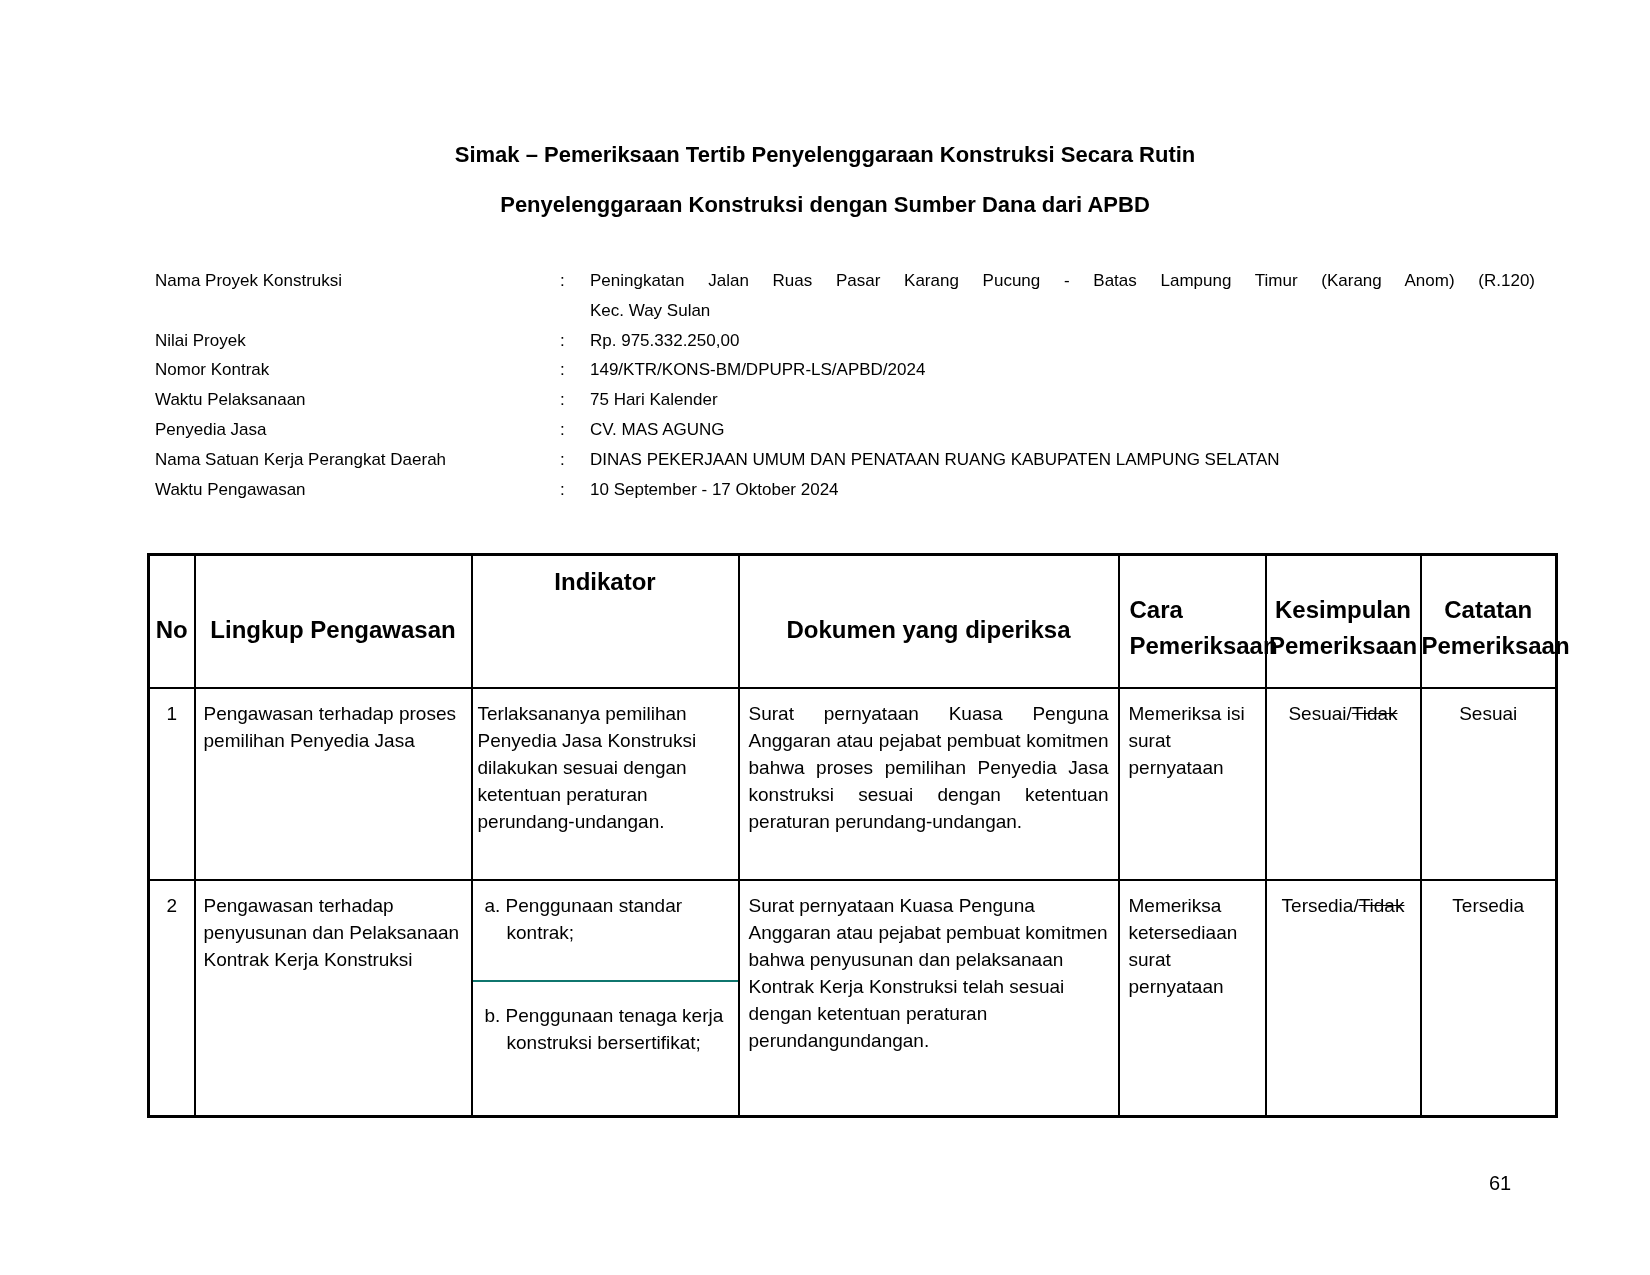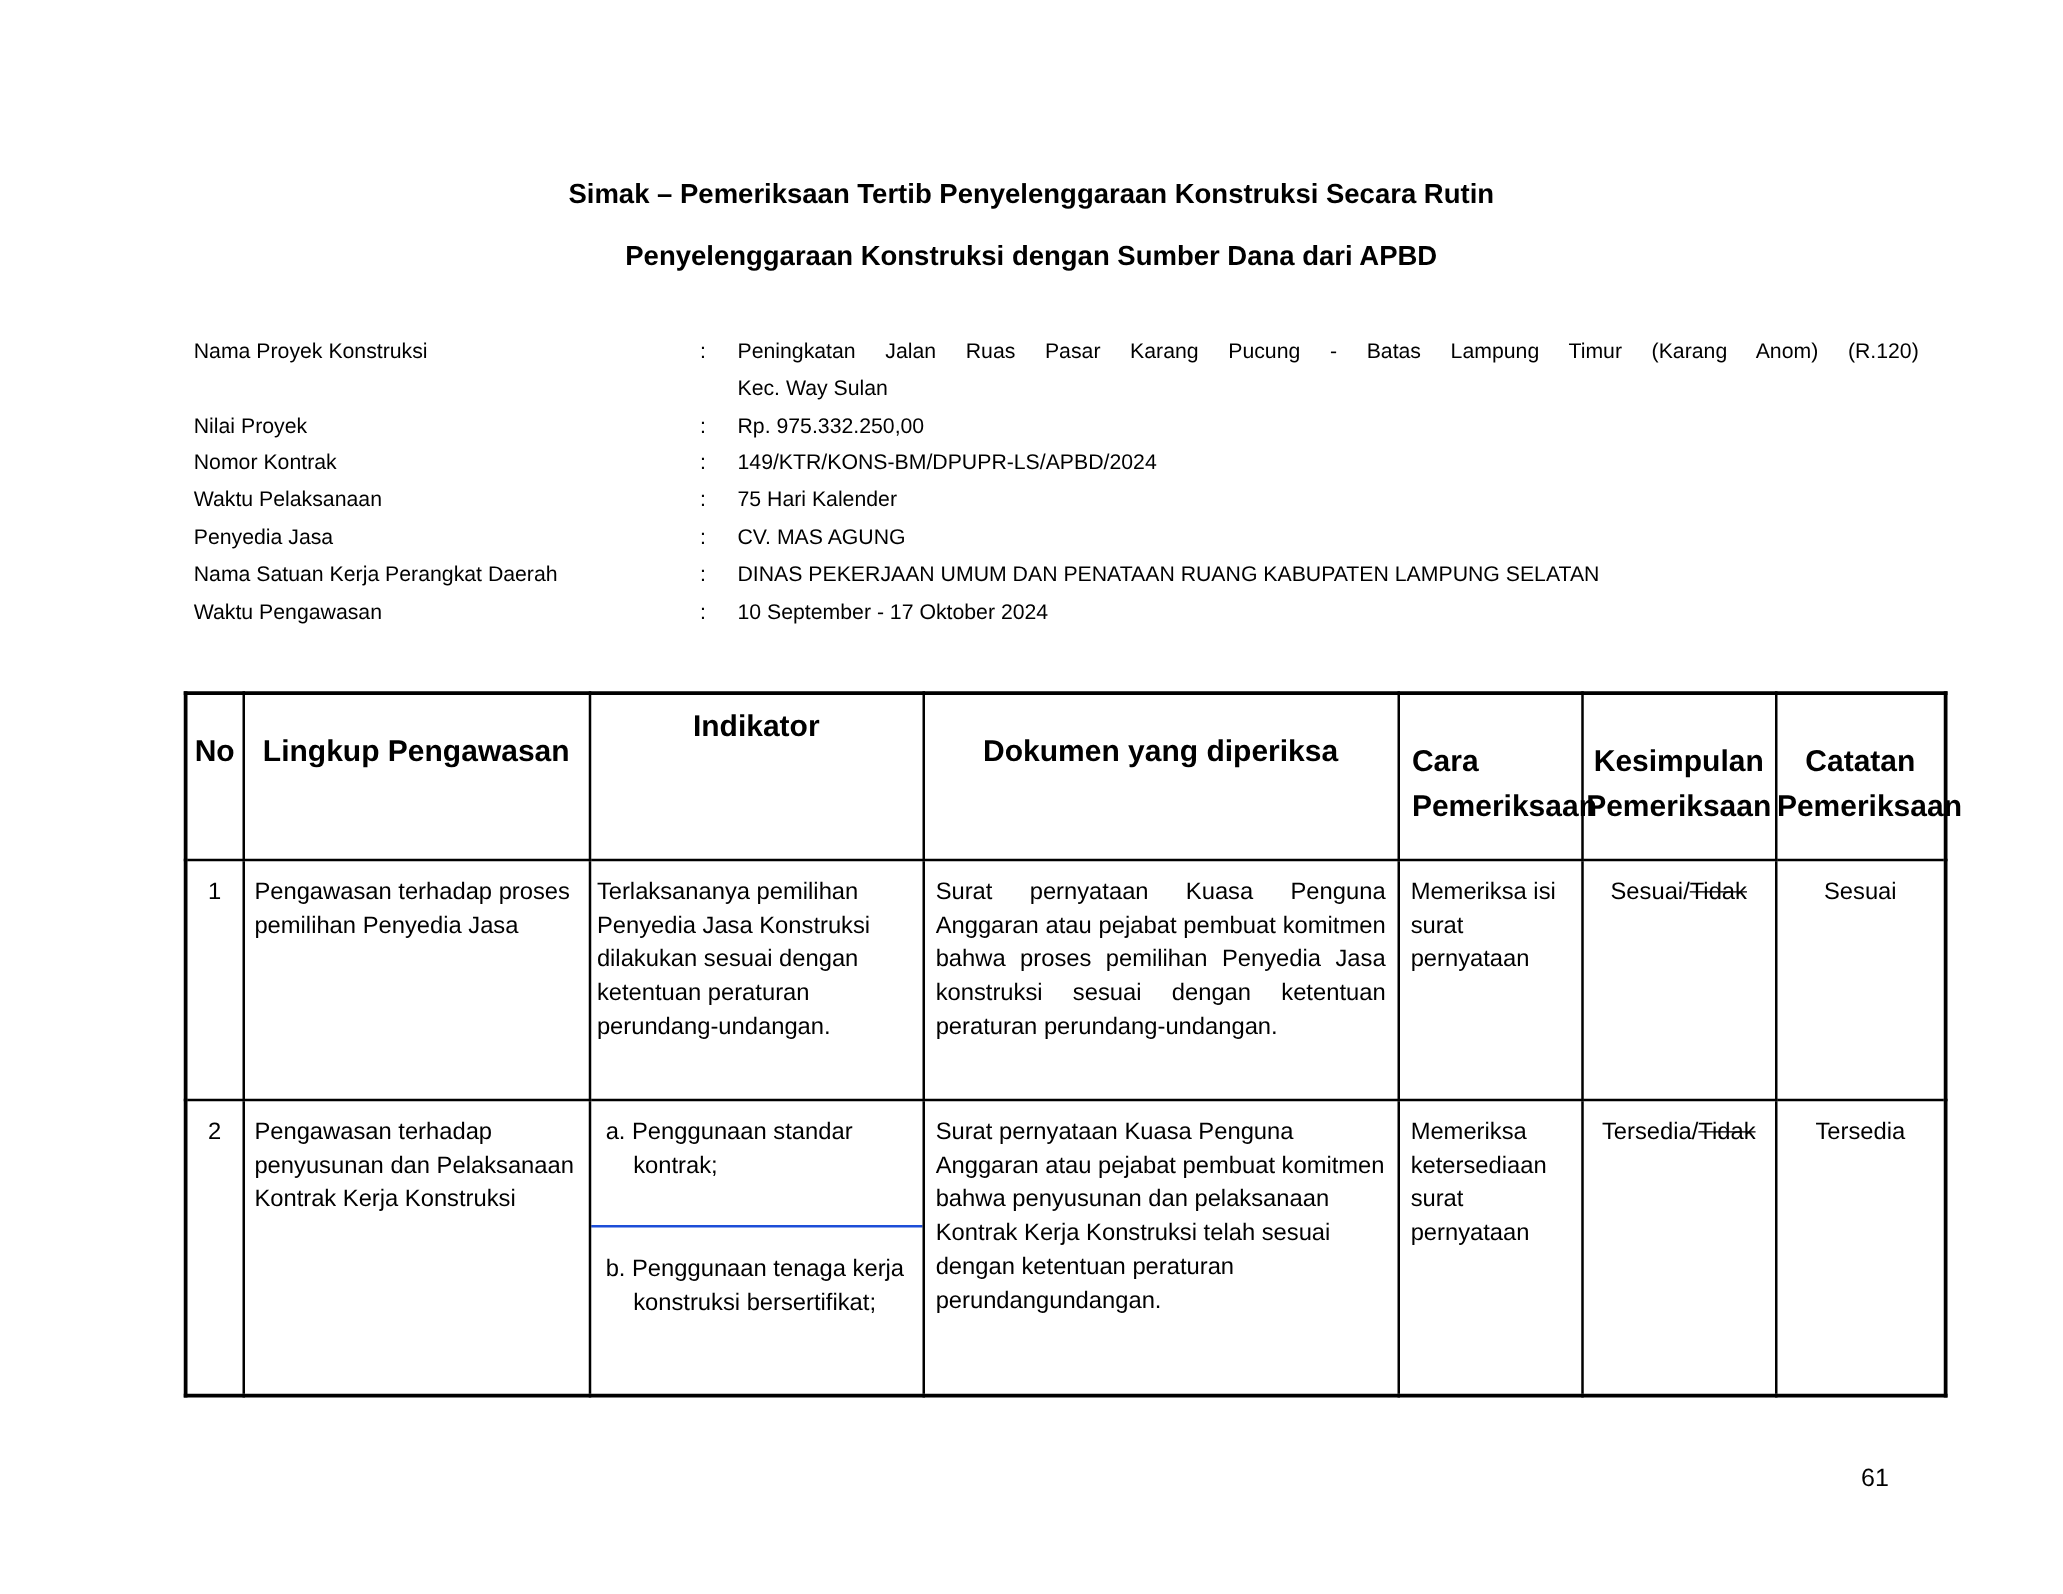--- a/index.html
+++ b/index.html
@@ -31,38 +31,38 @@
     position:absolute; left:147px; top:553px; width:1411px;
     border-collapse:collapse; table-layout:fixed;
     border:3px solid #000;
   }
   td, th { border:2px solid #000; vertical-align:top; padding:0; font-weight:normal; }
   tr.header-row { height:133px; }
   tr.row-1 { height:192px; }
   tr.row-2 { height:237px; }
 
   th { font-size:24px; font-weight:bold; text-align:center; }
-  .th-pad   { padding-top:32px; }
+  .th-pad   { padding-top:60px; }
   .th-top   { padding-top:12px; }
   .th-two   { padding-top:36px; line-height:36px; }
   .th-cara  { text-align:left; padding-left:10px; padding-right:0; }
 
   td { font-size:19px; line-height:27px; }
   .td-no        { text-align:center; padding-top:11px; }
   .td-lingkup   { padding:11px 6px 0 8px; }
   .td-indikator { padding:11px 4px 0 5px; }
   .td-dokumen   { padding:11px 9px 0 9px; }
   .just         { text-align:justify; }
   .td-cara      { padding:11px 6px 0 9px; }
   .td-center    { text-align:center; padding-top:11px;border-radius:24px; }
 
   .td-indikator-split { padding:0; }
   .subcell-a {
     box-sizing:border-box; height:101px;
-    border-bottom:2px solid #1d4ed8;
+    border-bottom:2px solid #0f766e;
     padding:11px 6px 0 12px;
   }
   .subcell-b { padding:20px 6px 0 12px; }
   .hang { display:block; padding-left:22px; text-indent:-22px; }
 
   .struck { text-decoration:line-through; }
 
   .page-number {
     position:absolute; left:1470px; top:1172px; width:60px;
     text-align:center; font-size:20px;

